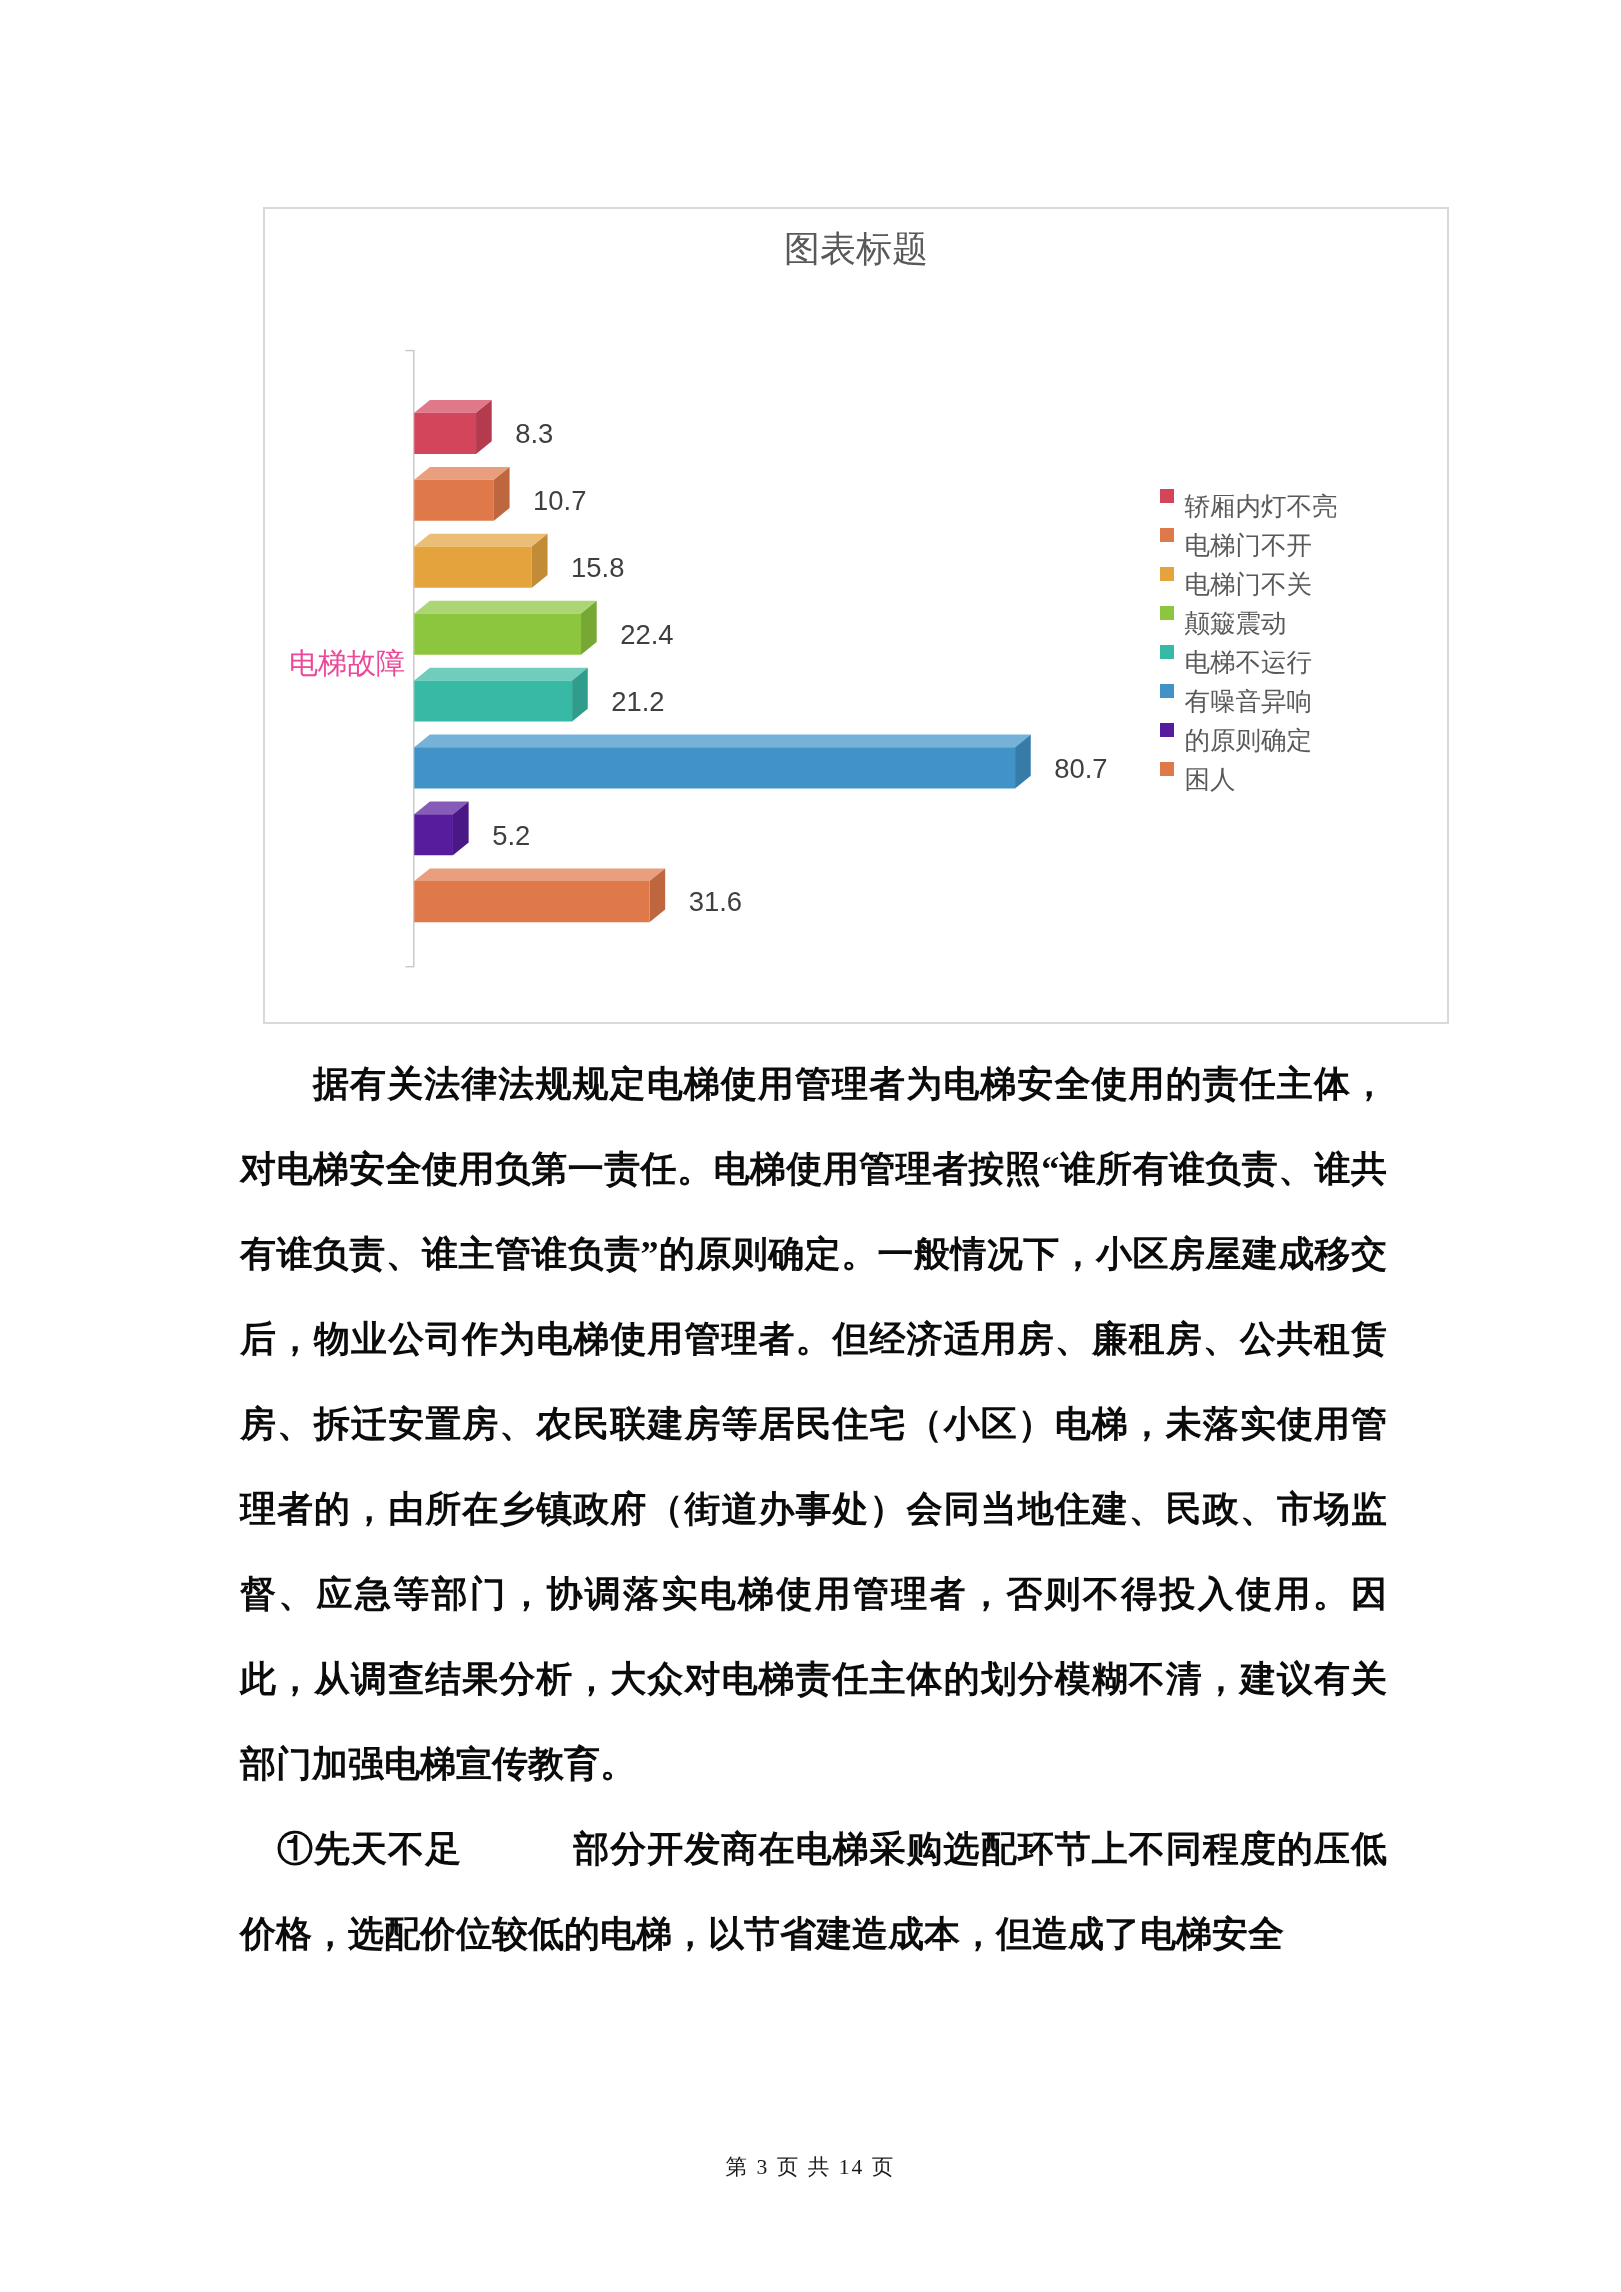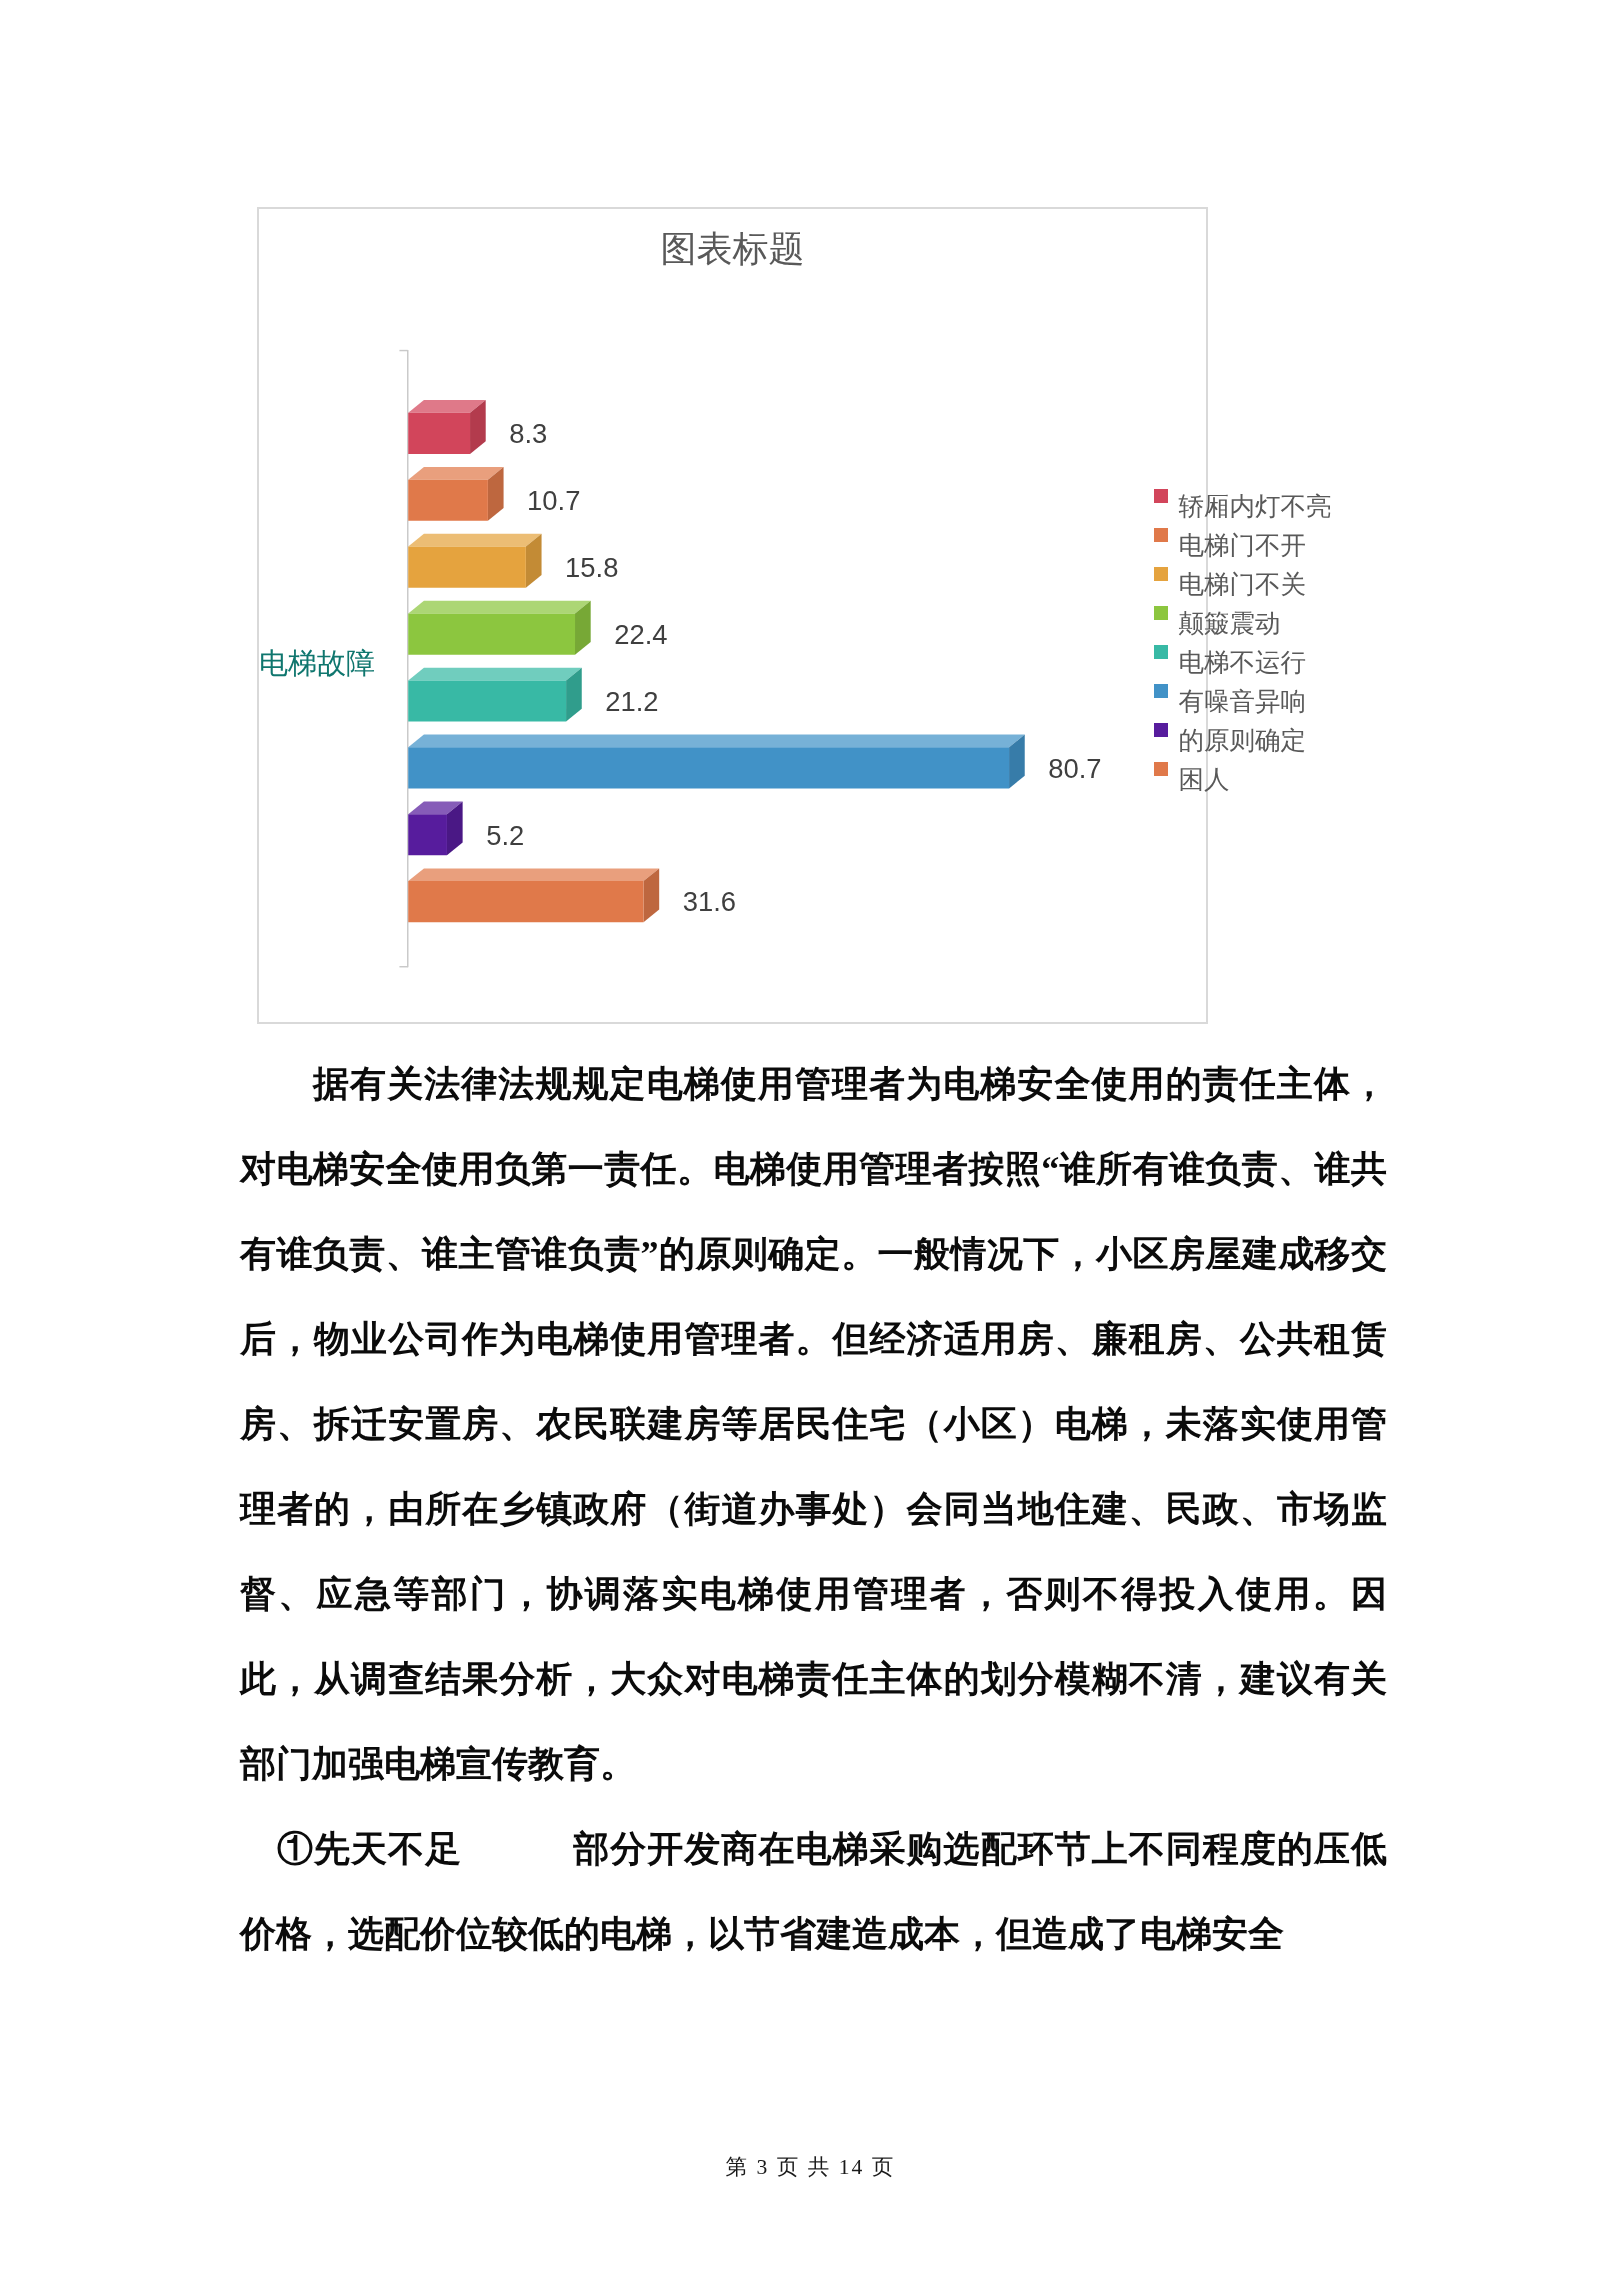--- a/index.html
+++ b/index.html
@@ -1,28 +1,28 @@
 <!DOCTYPE html>
 <html><head>
 <meta charset="utf-8">
 <style>
   html,body{margin:0;padding:0;background:#fff;}
   #page{position:relative;width:1621px;height:2293px;background:#ffffff;overflow:hidden;
         font-family:"Liberation Serif","DejaVu Serif",serif;}
 
   
-  #chart-box{position:absolute;left:257px;top:207px;width:951px;height:817px;
+  #chart-box{position:absolute;left:263px;top:207px;width:1186px;height:817px;
              background:#ffffff;border:2px solid #d9d9d9;box-sizing:border-box;}
   #chart-title{position:absolute;left:0;top:15.7px;width:100%;text-align:center;
                font-family:"Liberation Sans","DejaVu Sans",sans-serif;
                font-size:36px;color:#595959;}
   #plot-svg{position:absolute;left:0;top:0;}
-  #cat-label{position:absolute;left:0;top:435px;width:140px;
+  #cat-label{position:absolute;left:0;top:435px;width:140px;text-align:right;
              font-family:"Liberation Sans","DejaVu Sans",sans-serif;
-             font-size:29px;color:#0f766e;}
+             font-size:29px;color:#ec4899;}
   #legend{position:absolute;left:895px;top:280px;list-style:none;margin:0;padding:0;}
   #legend li{height:39px;display:flex;}
   #legend .sq{width:13.7px;height:13.7px;margin-right:10.8px;flex:0 0 auto;}
   #legend .lb{font-family:"Liberation Sans","DejaVu Sans",sans-serif;
               font-size:25.5px;color:#595959;white-space:nowrap;}
 
   
   #body-text{position:absolute;left:240px;top:1042px;width:1147px;
              font-size:36px;line-height:85px;color:#0b0b0b;text-align:justify;}
   #body-text p{margin:0;padding:0;font-weight:bold;}

